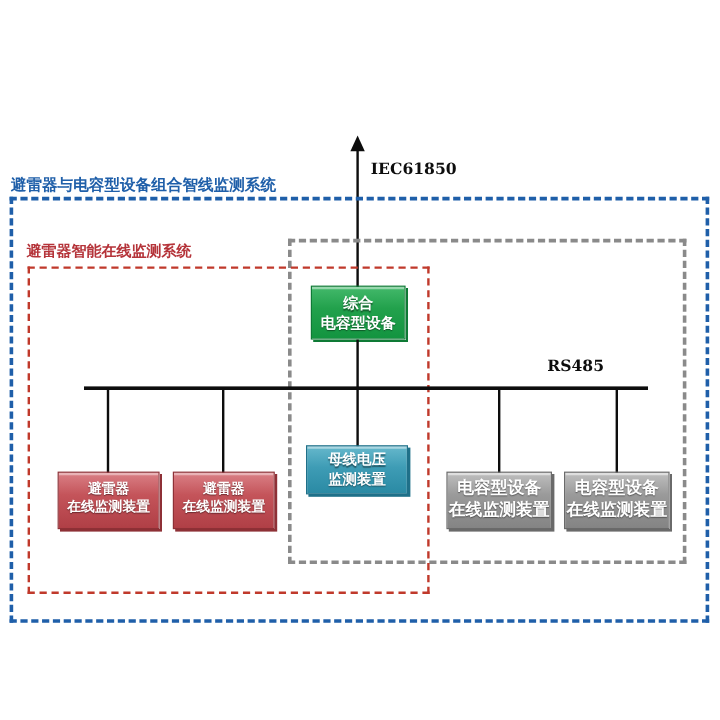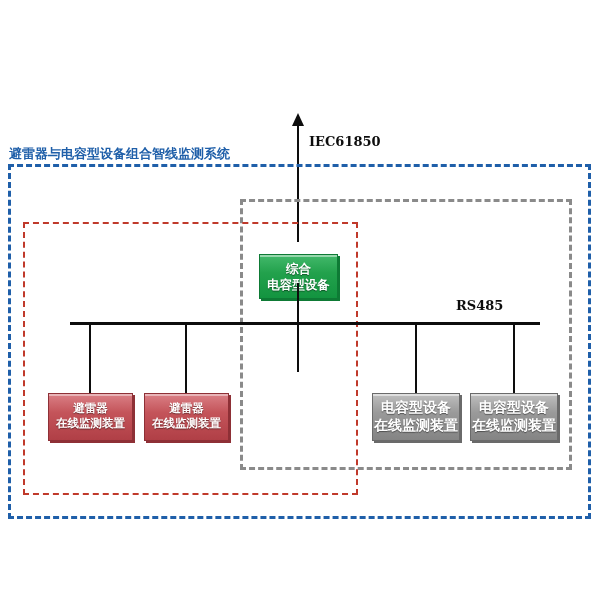--- a/index.html
+++ b/index.html
@@ -88,21 +88,20 @@
     border-width: 1px;
   }
   .devbox .ln { display: block; }
 
   .devbox.green {
     background: linear-gradient(180deg,#43B96B 0%, #22A14C 42%, #139440 100%);
     border-color: #0E7A35;
     box-shadow: inset 0 2px 0 rgba(255,255,255,0.45),
                 2px 2px 0 #0E7A35;
     font-size: 12.5px;
-    margin-top: 16px;
   }
   .devbox.teal {
     background: linear-gradient(180deg,#66B8CC 0%, #3E9CB5 45%, #2A8AA4 100%);
     border-color: #1F7089;
     box-shadow: inset 0 2px 0 rgba(255,255,255,0.45),
                 2px 2px 0 #1F7089;
     font-size: 12px;
   }
   .devbox.red {
     background: linear-gradient(180deg,#DA8086 0%, #C4545A 40%, #B03F46 100%);
@@ -128,38 +127,43 @@
 
   <div class="arrow-head" style="left:292px; top:113px;"></div>
   <div class="uplink-line" style="left:297px; top:125px; height:117px;"></div>
   <div class="proto-label" style="left:309px; top:134px;">IEC61850</div>
 
   <div class="caption caption-blue" style="left:9px; top:145px;">避雷器与电容型设备组合智线监测系统</div>
   <div class="boundary boundary-blue" style="left:8px; top:164px; width:583px; height:355px;"></div>
 
   <div class="boundary boundary-gray" style="left:240px; top:199px; width:332px; height:271px;"></div>
 
+  <div class="caption caption-red" style="left:22px; top:201px;">避雷器智能在线监测系统</div>
   <div class="boundary boundary-red" style="left:23px; top:222px; width:335px; height:273px;"></div>
 
   <div class="devbox green" style="left:259px; top:238px; width:79px; height:45px;">
     <span class="ln">综合</span>
     <span class="ln">电容型设备</span>
   </div>
 
   <div class="uplink-line" style="left:297px; top:283px; height:41px;"></div>
 
   <div class="proto-label" style="left:456px; top:298px;">RS485</div>
   <div class="bus-line" style="left:70px; top:322px; width:470px; height:3px;"></div>
 
   <div class="drop-line" style="left:89px;  top:324px; height:70px;"></div>
   <div class="drop-line" style="left:185px; top:324px; height:70px;"></div>
   <div class="drop-line" style="left:297px; top:324px; height:48px;"></div>
   <div class="drop-line" style="left:415px; top:324px; height:70px;"></div>
   <div class="drop-line" style="left:513px; top:324px; height:70px;"></div>
 
+  <div class="devbox teal" style="left:255px; top:371px; width:85px; height:41px;">
+    <span class="ln">母线电压</span>
+    <span class="ln">监测装置</span>
+  </div>
 
   <div class="devbox red" style="left:48px; top:393px; width:85px; height:48px;">
     <span class="ln">避雷器</span>
     <span class="ln">在线监测装置</span>
   </div>
 
   <div class="devbox red" style="left:144px; top:393px; width:85px; height:48px;">
     <span class="ln">避雷器</span>
     <span class="ln">在线监测装置</span>
   </div>

